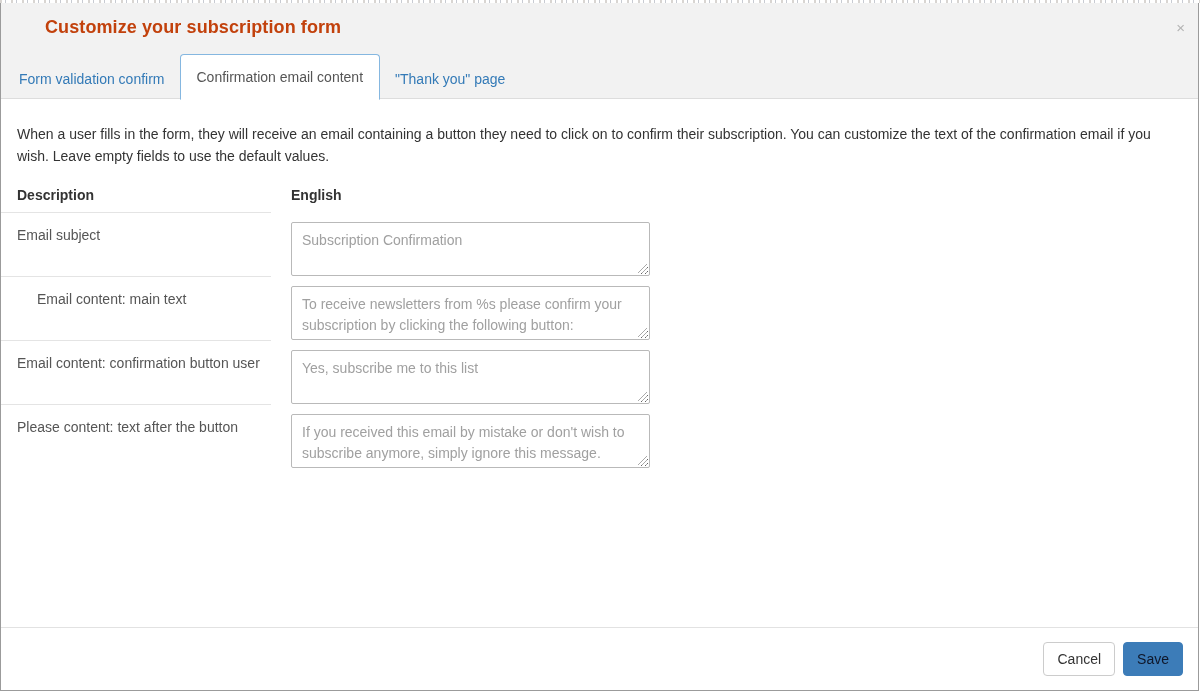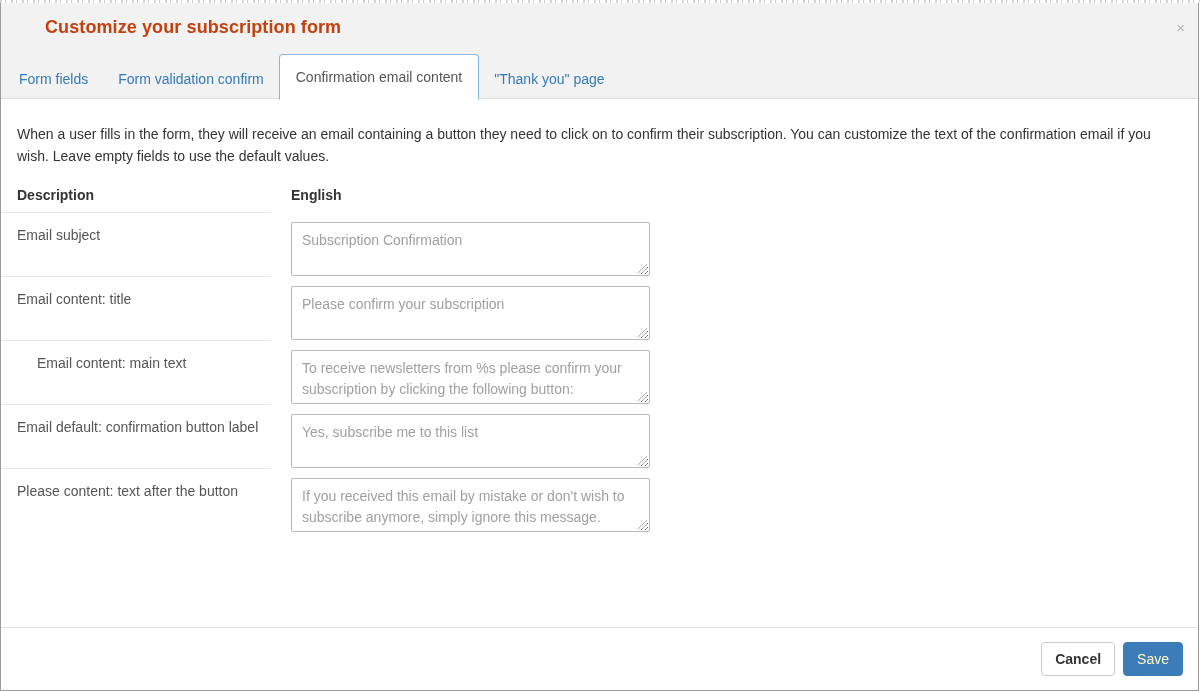--- a/index.html
+++ b/index.html
@@ -228,44 +228,42 @@
     border-radius: 4px;
     cursor: pointer;
     box-sizing: border-box;
     height: 34px;
   }
   #cancel-button {
     background: #ffffff;
     border: 1px solid #cccccc;
     color: #333333;
     min-width: 68px;
-    font-weight: bold;
   }
   #save-button {
     background: #3c7cb8;
     border: 1px solid #3c7cb8;
-    color: #fef9c3;
+    color: #0f172a;
     min-width: 58px;
   }
 </style>
 </head>
 <body>
 
 <div id="backdrop-strip">
   <div class="noise"></div>
 </div>
 
 <div id="modal">
 
   <div id="modal-header">
     <div id="dialog-title">Customize your subscription form</div>
     <button id="close-button">×</button>
 
     <div id="tab-bar">
-      <div class="tab">Form fields</div>
       <div class="tab">Form validation confirm</div>
       <div class="tab active">Confirmation email content</div>
       <div class="tab">"Thank you" page</div>
     </div>
   </div>
 
   <div id="modal-body">
 
     <div id="intro-text">When a user fills in the form, they will receive an email containing a button they need to click on to confirm their subscription. You can customize the text of the confirmation email if you wish. Leave empty fields to use the default values.</div>
 
@@ -283,51 +281,38 @@
         <div class="col-val">
           <div class="field-wrap">
             <textarea class="field-box" placeholder="Subscription Confirmation" style=""></textarea>
             <svg class="resize-grip" viewBox="0 0 11 11">
               <path d="M10,1 L1,10 M10,5 L5,10 M10,9 L9,10" stroke="#aaaaaa" stroke-width="1" fill="none"></path>
             </svg>
           </div>
         </div>
       </div>
 
-      <div class="row" id="row-1">
-        <div class="col-desc">
-          <div class="desc-label">Email content: title</div>
-        </div>
-        <div class="col-val">
-          <div class="field-wrap">
-            <textarea class="field-box" placeholder="Please confirm your subscription" style=""></textarea>
-            <svg class="resize-grip" viewBox="0 0 11 11">
-              <path d="M10,1 L1,10 M10,5 L5,10 M10,9 L9,10" stroke="#aaaaaa" stroke-width="1" fill="none"></path>
-            </svg>
-          </div>
-        </div>
-      </div>
 
       <div class="row" id="row-2">
         <div class="col-desc">
           <div class="desc-label">Email content: main text</div>
         </div>
         <div class="col-val">
           <div class="field-wrap">
             <textarea class="field-box" placeholder="To receive newsletters from %s please confirm your subscription by clicking the following button:" style=""></textarea>
             <svg class="resize-grip" viewBox="0 0 11 11">
               <path d="M10,1 L1,10 M10,5 L5,10 M10,9 L9,10" stroke="#aaaaaa" stroke-width="1" fill="none"></path>
             </svg>
           </div>
         </div>
       </div>
 
       <div class="row" id="row-3">
         <div class="col-desc">
-          <div class="desc-label">Email default: confirmation button label</div>
+          <div class="desc-label">Email content: confirmation button user</div>
         </div>
         <div class="col-val">
           <div class="field-wrap">
             <textarea class="field-box" placeholder="Yes, subscribe me to this list" style=""></textarea>
             <svg class="resize-grip" viewBox="0 0 11 11">
               <path d="M10,1 L1,10 M10,5 L5,10 M10,9 L9,10" stroke="#aaaaaa" stroke-width="1" fill="none"></path>
             </svg>
           </div>
         </div>
       </div>

